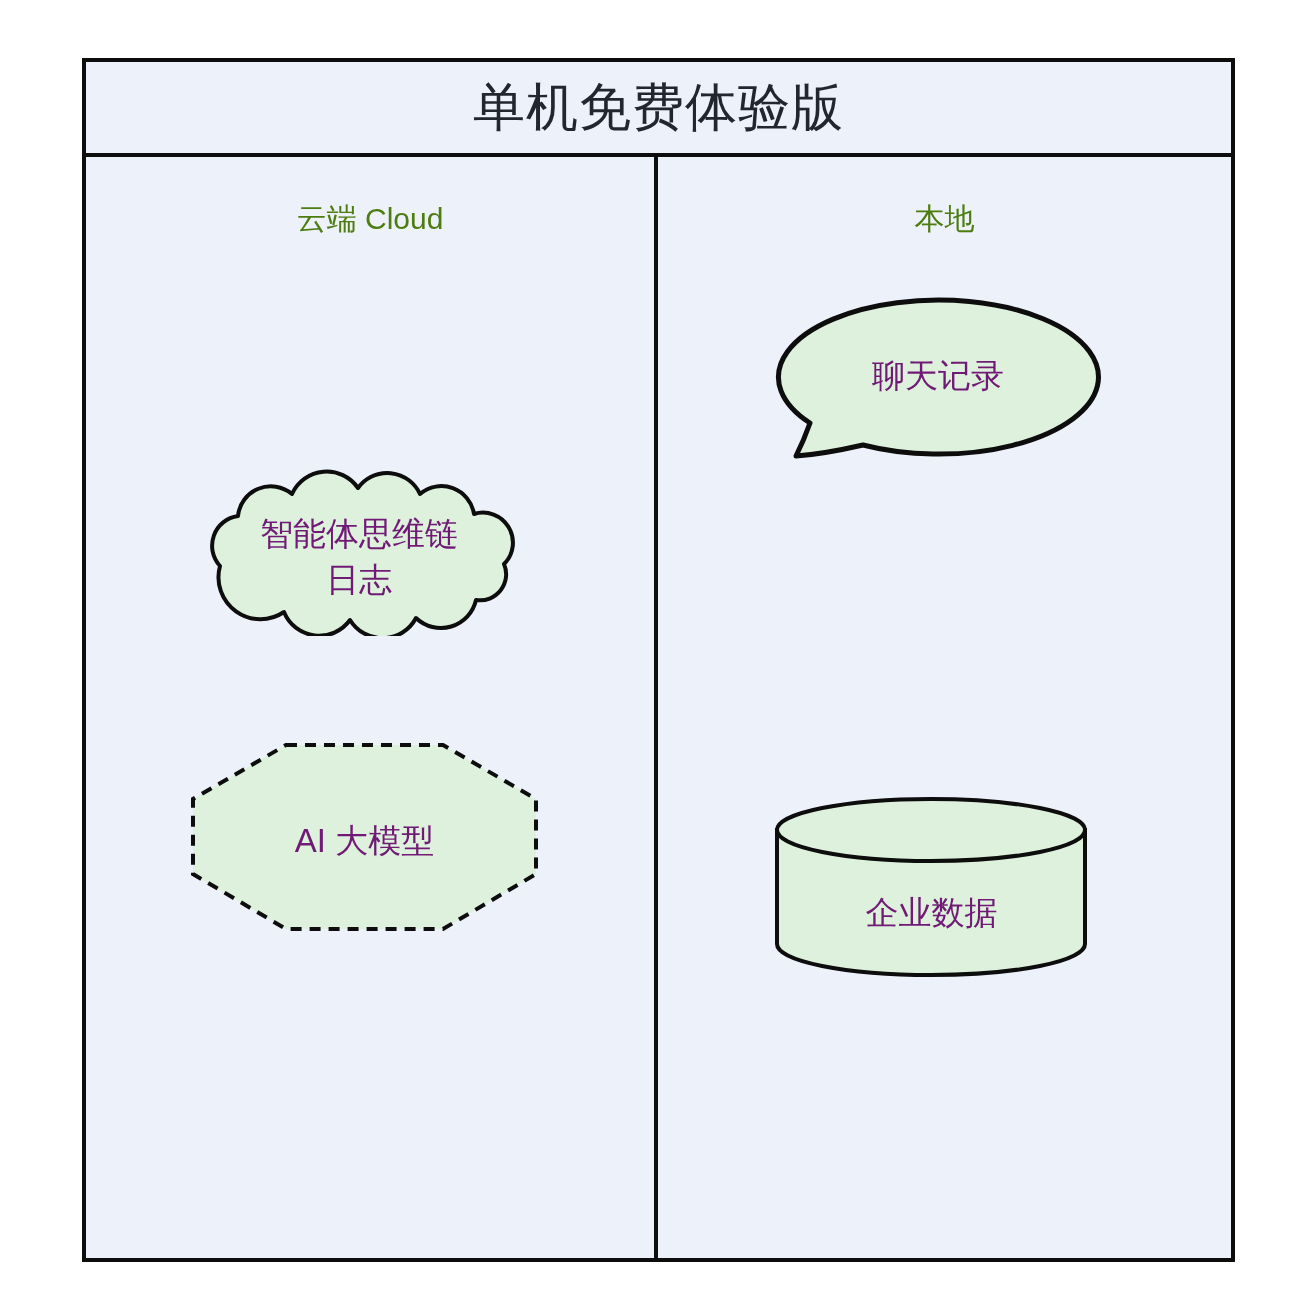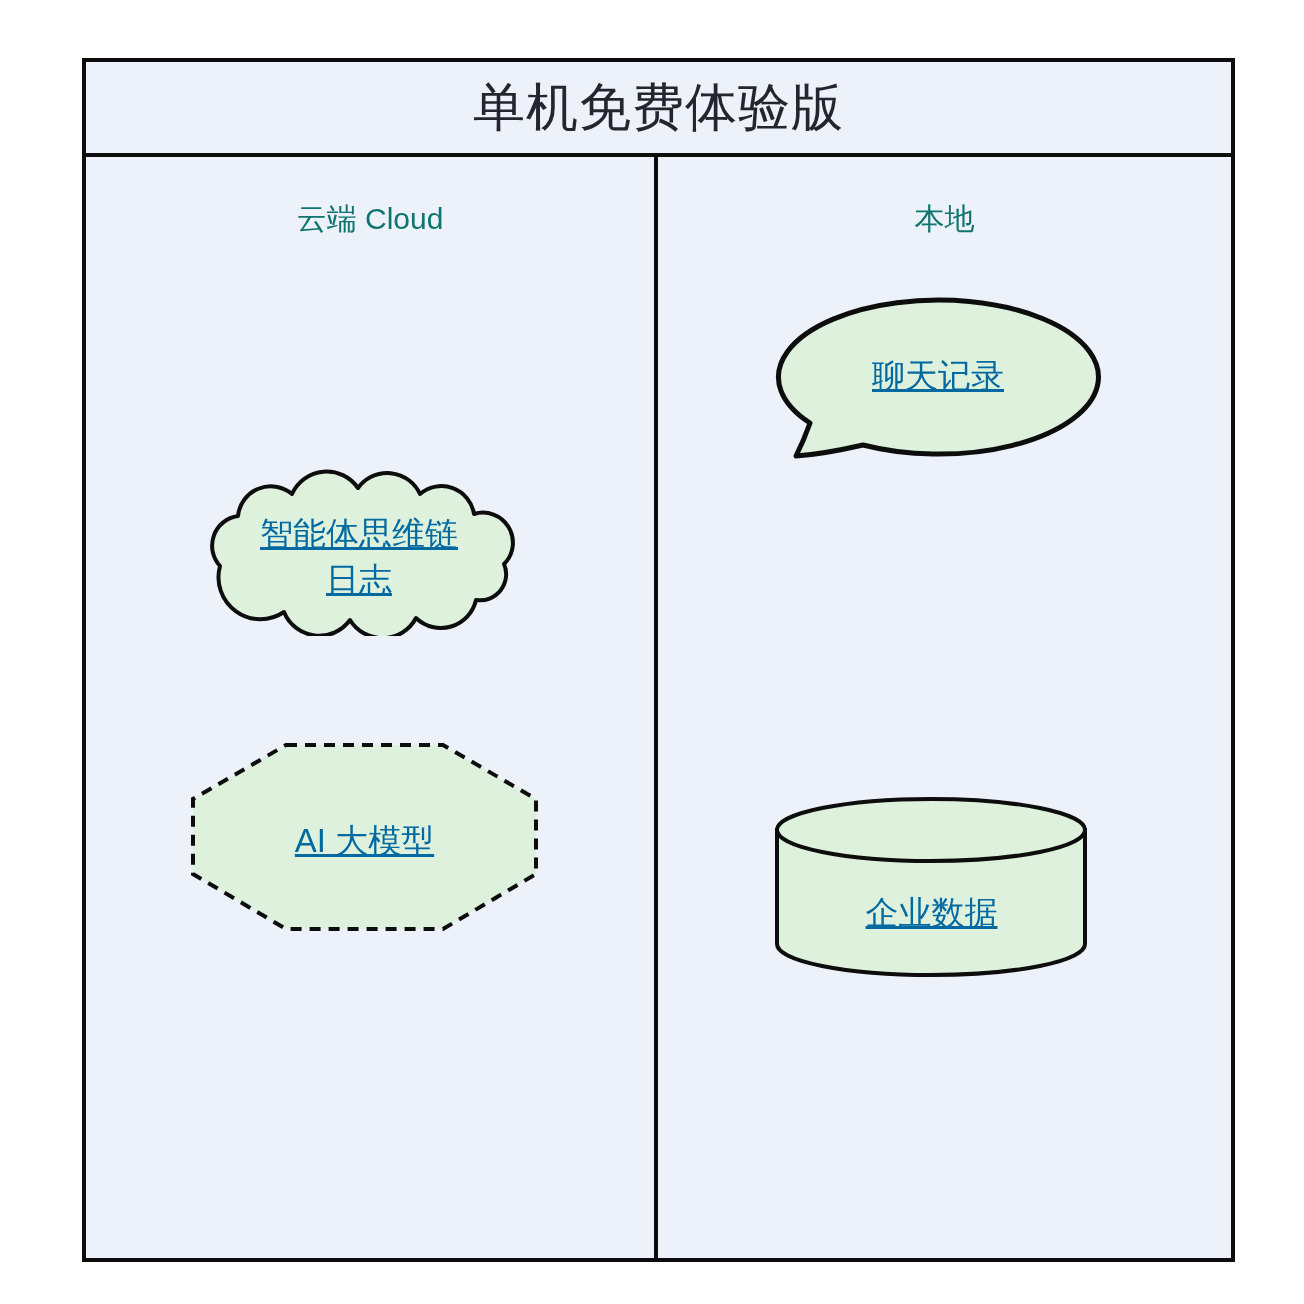--- a/index.html
+++ b/index.html
@@ -43,37 +43,36 @@
   .col { position: relative; }
   .col-left {
     width: 572px;
     border-right: 4px solid #0d0d0d;
   }
   .col-right { flex: 1; }
   .col-header {
     margin-top: 42px;
     text-align: center;
     font-size: 30px;
-    color: #0f766e;
+    color: #4d7c0f;
   }
 
   
   .shape { position: absolute; }
   .shape svg { display: block; }
 
   .shape-label {
     position: absolute;
     display: flex;
     flex-direction: column;
     align-items: center;
     justify-content: center;
     text-align: center;
-    color: #0369a1;
+    color: #701a75;
     pointer-events: none;
-    text-decoration: underline;
   }
   .lbl-main { font-size: 33px; line-height: 1.4; }
   .lbl-sub  { font-size: 26px; line-height: 1.5; }
 
   #bubble   { left: 772px; top: 296px; }
   #cloud    { left: 180px; top: 468px; }
   #box3d    { left: 766px; top: 553px; }
   #octagon  { left: 190px; top: 742px; }
   #cylinder { left: 774px; top: 796px; }
 

